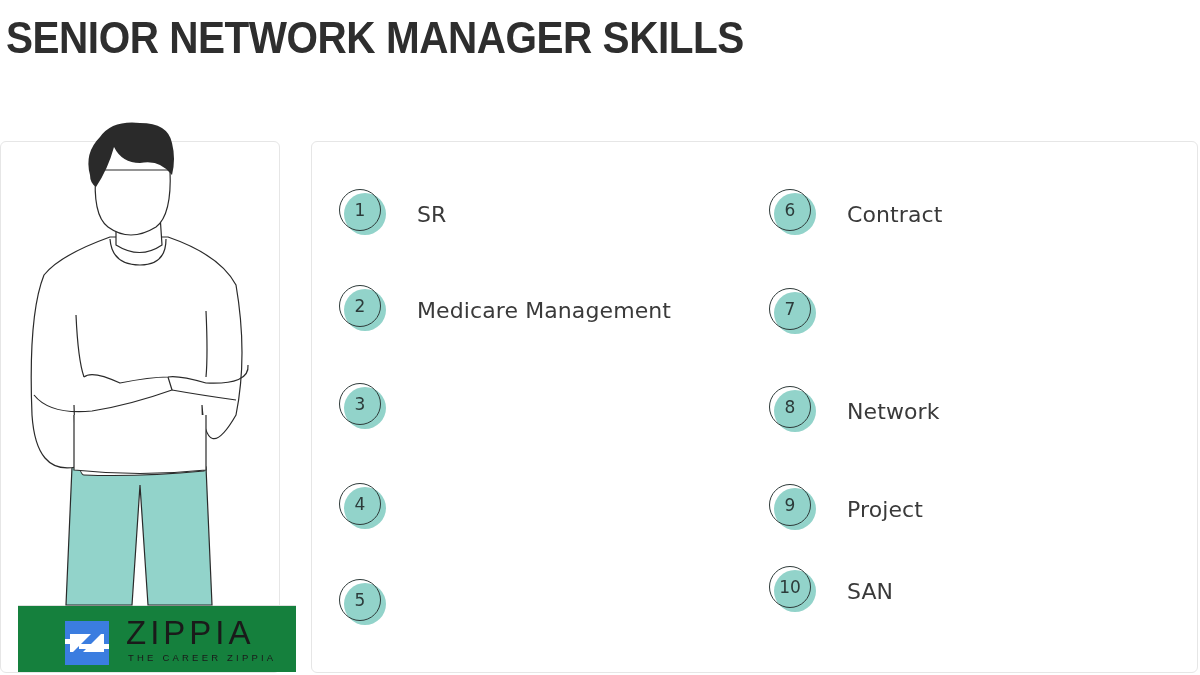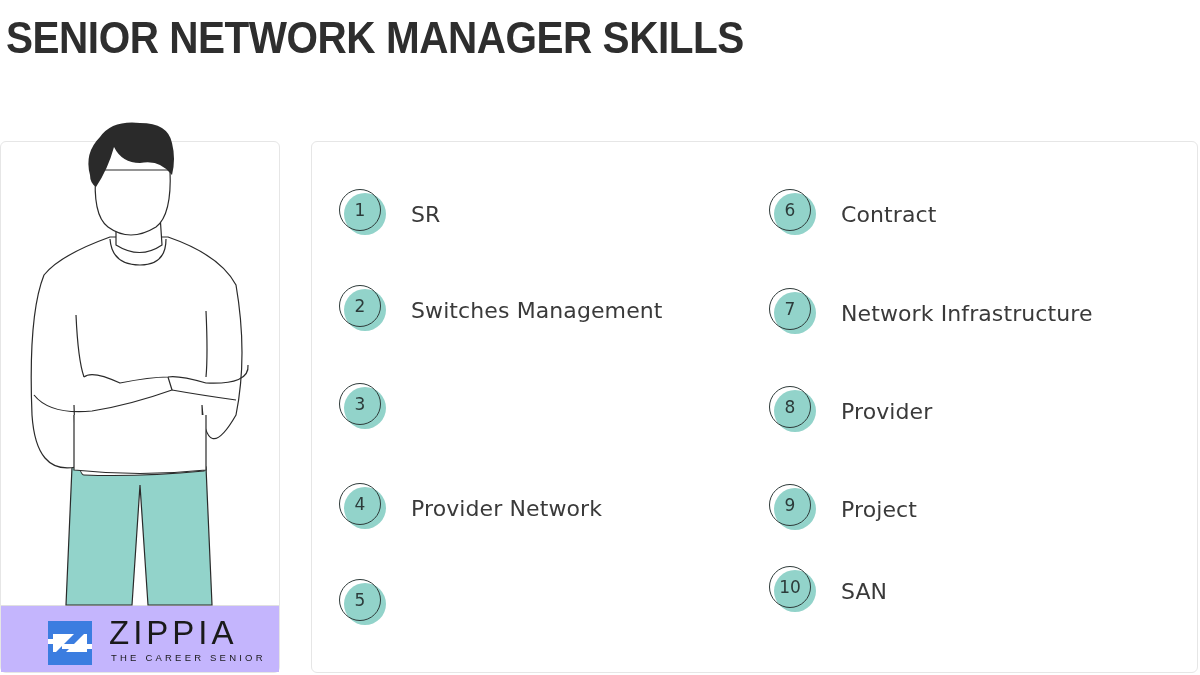--- a/index.html
+++ b/index.html
@@ -15,22 +15,22 @@
   }
 
   .left-card {
     position: absolute; left: 0; top: 141px; width: 280px; height: 532px;
     border: 1px solid #e6e6e6; border-radius: 6px; background: #fff;
   }
   .figure {
     position: absolute; left: 0; top: 110px; width: 280px; height: 500px;
   }
   .logo-strip {
-    position: absolute; left: 0; top: 463px; width: 278px; height: 67px;
-    border-top: 1px solid #e0e0e0; background: #c4b5fd; text-align: center;
+    position: absolute; left: 17px; top: 463px; width: 278px; height: 67px;
+    border-top: 1px solid #e0e0e0; background: #15803d; text-align: center;
   }
   .logo-mark { position: absolute; left: 47px; top: 15px; width: 44px; height: 44px; }
   .logo-word {
     position: absolute; left: 108px; top: 10px;
     font-family: "Liberation Sans", sans-serif; font-size: 33px; letter-spacing: 4px;
     color: #1a1a1a; line-height: 34px;
   }
   .logo-tag {
     position: absolute; left: 110px; top: 47px;
     font-family: "Liberation Sans", sans-serif; font-size: 9.5px; letter-spacing: 3.2px;
@@ -49,42 +49,42 @@
     position: absolute; left: 5px; top: 4px; width: 42px; height: 42px;
     border-radius: 50%; background: #92d3ca;
   }
   .badge .ring {
     position: absolute; left: 0; top: 0; width: 42px; height: 42px;
     border-radius: 50%; border: 1.3px solid #2f3b3a;
     display: flex; align-items: center; justify-content: center;
     font-family: "DejaVu Sans", sans-serif; font-size: 17px; color: #2c3b3a;
   }
   .skill-label {
-    margin-left: 20px; font-family: "DejaVu Sans", sans-serif;
+    margin-left: 26px; font-family: "DejaVu Sans", sans-serif;
     font-size: 22px; color: #3a3a3a; white-space: nowrap; letter-spacing: 0.1px;
   }
 </style>
 </head>
 <body>
 
 <div class="page-title">SENIOR NETWORK MANAGER SKILLS</div>
 
 <div class="left-card">
   <div class="logo-strip">
     <svg class="logo-mark" viewBox="0 0 44 44">
       <rect x="0" y="0" width="44" height="44" fill="#3b7de0"></rect>
       <rect x="5" y="5" width="34" height="34" fill="#ffffff"></rect>
       <rect x="5" y="5" width="34" height="8" fill="#3b7de0"></rect>
       <rect x="0" y="18" width="30" height="5" fill="#ffffff"></rect>
       <polygon points="26,13 36,13 18,31 8,31" fill="#3b7de0"></polygon>
       <rect x="5" y="31" width="34" height="8" fill="#3b7de0"></rect>
       <rect x="14" y="23" width="30" height="5" fill="#ffffff"></rect>
     </svg>
     <div class="logo-word">ZIPPIA</div>
-    <div class="logo-tag">THE CAREER SENIOR</div>
+    <div class="logo-tag">THE CAREER ZIPPIA</div>
   </div>
 </div>
 
 <svg class="figure" viewBox="0 0 280 500" style="position:absolute;left:0;top:115px;">
 
   <path d="M72 352 Q140 358 206 352 L212 490 L148 490 L140 370 L132 490 L66 490 Z" fill="#92d3ca" stroke="#2a2a2a" stroke-width="1.2"></path>
 
   <path d="M110 122 Q60 140 44 160 Q28 200 32 300 Q36 360 76 352 L74 290 Q76 360 84 360 Q140 362 204 356 L202 290 Q206 352 236 300 Q248 240 236 170 Q220 140 168 122 Z" fill="#ffffff" stroke="#2a2a2a" stroke-width="1.2"></path>
 
   <path d="M74 300 L74 355 Q140 362 206 355 L206 300" fill="#fff" stroke="#2a2a2a" stroke-width="1.2"></path>
@@ -110,62 +110,60 @@
         <div class="fill"></div>
         <div class="ring">1</div>
       </div>
     <div class="skill-label">SR</div>
   </div>
   <div class="skill" style="left:27px;top:143px;">
     <div class="badge">
         <div class="fill"></div>
         <div class="ring">2</div>
       </div>
-    <div class="skill-label">Switches Management</div>
+    <div class="skill-label">Medicare Management</div>
   </div>
   <div class="skill" style="left:27px;top:241px;">
     <div class="badge">
         <div class="fill"></div>
         <div class="ring">3</div>
       </div>
   </div>
   <div class="skill" style="left:27px;top:341px;">
     <div class="badge">
         <div class="fill"></div>
         <div class="ring">4</div>
       </div>
-    <div class="skill-label">Provider Network</div>
   </div>
   <div class="skill" style="left:27px;top:437px;">
     <div class="badge">
         <div class="fill"></div>
         <div class="ring">5</div>
       </div>
   </div>
 
   <div class="skill" style="left:457px;top:47px;">
     <div class="badge">
         <div class="fill"></div>
         <div class="ring">6</div>
       </div>
     <div class="skill-label">Contract</div>
   </div>
   <div class="skill" style="left:457px;top:146px;">
     <div class="badge">
         <div class="fill"></div>
         <div class="ring">7</div>
       </div>
-    <div class="skill-label">Network Infrastructure</div>
   </div>
   <div class="skill" style="left:457px;top:244px;">
     <div class="badge">
         <div class="fill"></div>
         <div class="ring">8</div>
       </div>
-    <div class="skill-label">Provider</div>
+    <div class="skill-label">Network</div>
   </div>
   <div class="skill" style="left:457px;top:342px;">
     <div class="badge">
         <div class="fill"></div>
         <div class="ring">9</div>
       </div>
     <div class="skill-label">Project</div>
   </div>
   <div class="skill" style="left:457px;top:424px;">
     <div class="badge">

